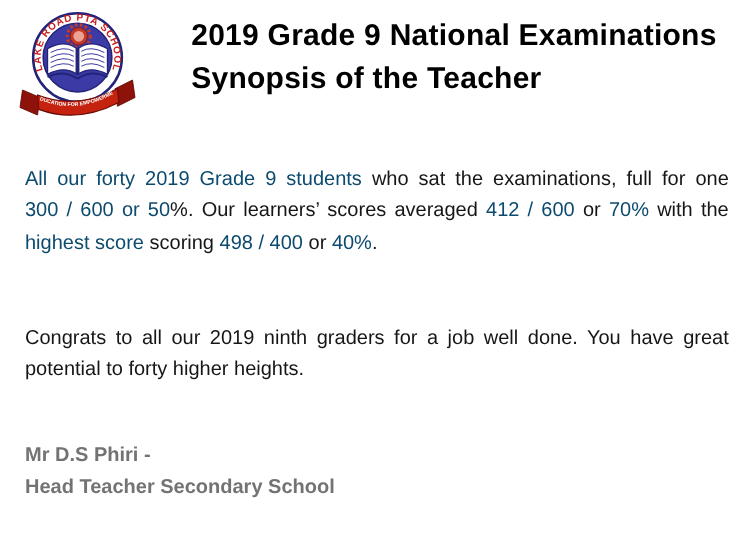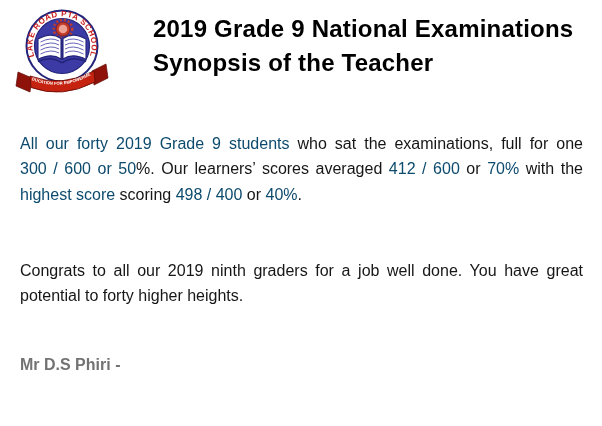--- a/index.html
+++ b/index.html
@@ -82,15 +82,16 @@
       <div class="tline"><b>highest score</b><span> scoring </span><b>498 / 400</b><span> or </span><b>40%</b><span>.</span></div>
     </div>
 
   <div class="para" id="p2">
       <div class="tline just"><span>Congrats to all our 2019 ninth graders for a job well done. You have great</span></div>
       <div class="tline"><span>potential to forty higher heights.</span></div>
     </div>
 
   <div class="sig">
     <div>Mr D.S Phiri -</div>
+    <div>Head Teacher Secondary School</div>
   </div>
 
 </div>
 
 </body></html>

